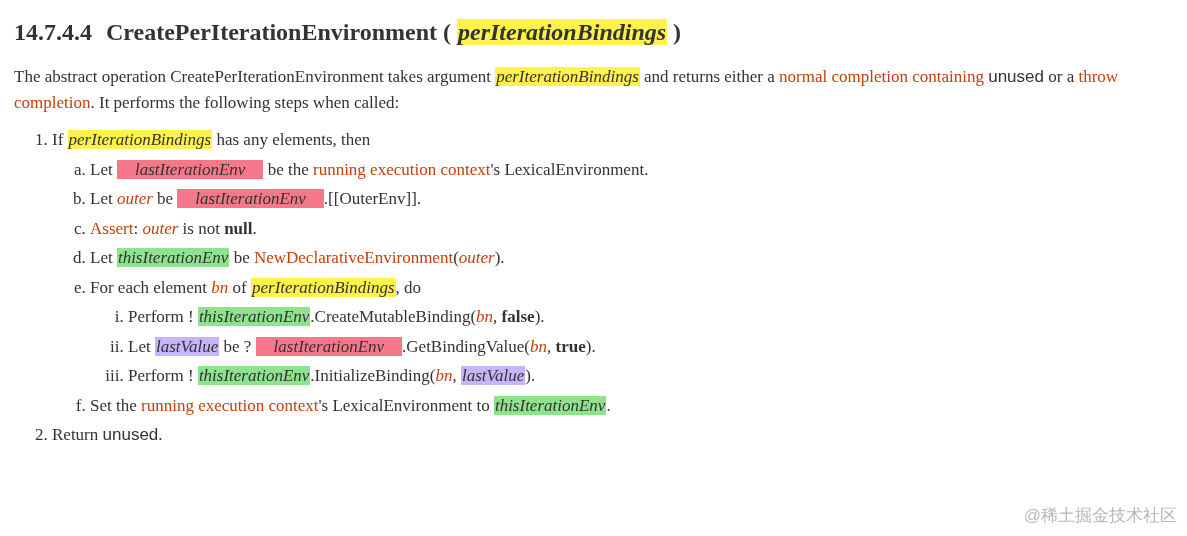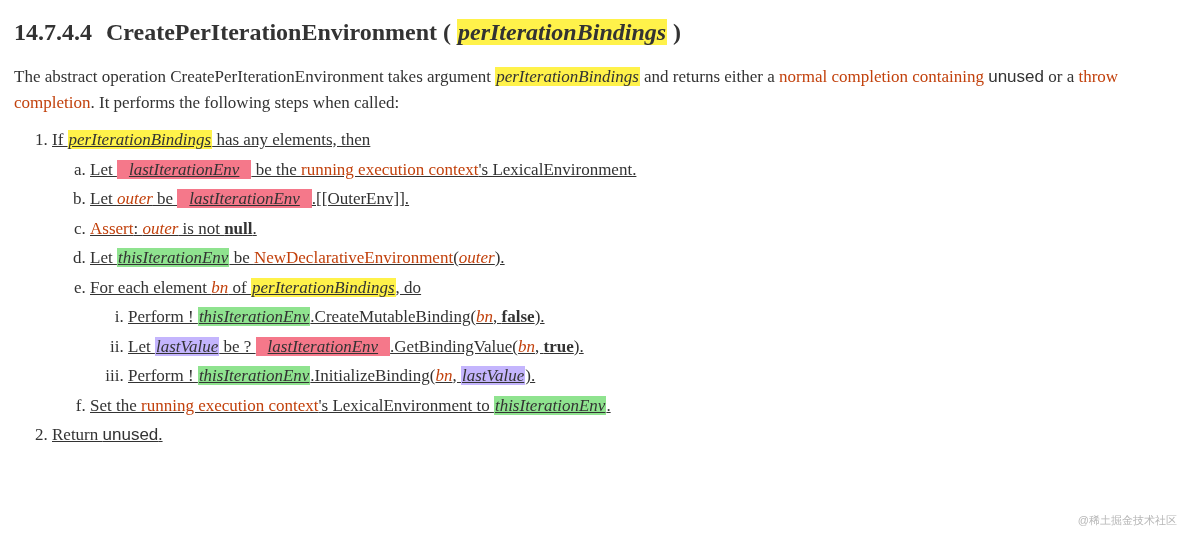--- a/index.html
+++ b/index.html
@@ -16,38 +16,38 @@
   h3 {
     font-size: 24px;
     font-weight: bold;
     margin: 0 0 14px 0;
   }
   h3 .secnum { margin-right: 8px; }
   h3 .params::before { content: "( "; font-weight: bold; }
   h3 .params::after { content: " )"; font-weight: bold; }
   p { margin: 4px 0 12px 0; }
   ol { margin: 0; padding-left: 38px; }
-  ol.outer { list-style-type: decimal; text-decoration: underline; }
+  ol.outer { list-style-type: decimal; }
   ol.alpha { list-style-type: lower-alpha; }
   ol.roman { list-style-type: lower-roman; }
   li { margin: 4px 0; }
   a, .link { color: #c2410c; text-decoration: none; }
   .var { font-style: italic; }
   .hl-yellow { background: #fff24a; padding: 0 1px; }
-  .hl-pink   { background: #f5788a; padding: 0 12px; }
+  .hl-pink   { background: #f5788a; padding: 0 18px; }
   .hl-green  { background: #8fe38f; padding: 0 1px; }
   .hl-teal   { background: #c4b5fd; padding: 0 1px; }
   .sans { font-family: Arial, Helvetica, sans-serif; text-align: right; }
   .bold { font-weight: bold; }
   .watermark {
     position: fixed;
     right: 10px;
     bottom: 8px;
     color: #b7b7b7;
-    font-size: 11px;
+    font-size: 17px;
     font-family: Arial, sans-serif;
   }
 </style>
 </head>
 <body>
 
 <h3>
   <span class="secnum">14.7.4.4</span>
   <span>CreatePerIterationEnvironment</span>
   <span class="params"><span class="var hl-yellow">perIterationBindings</span></span>

